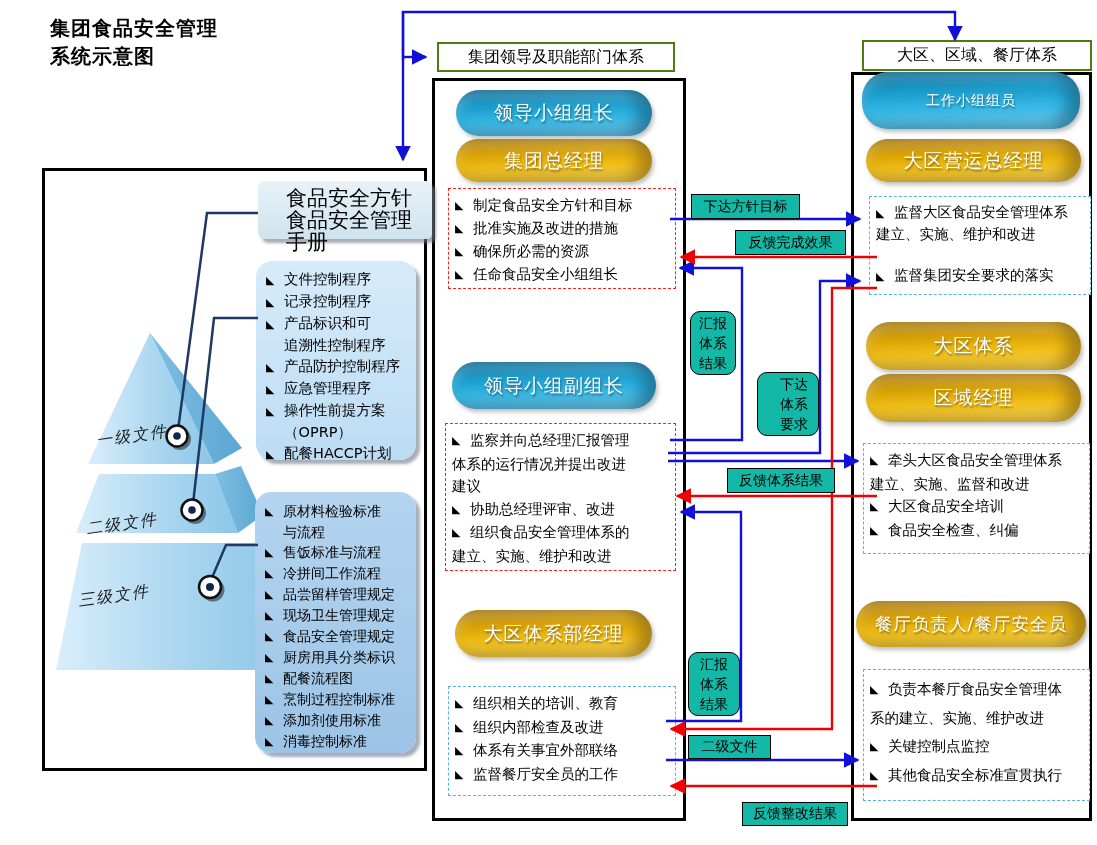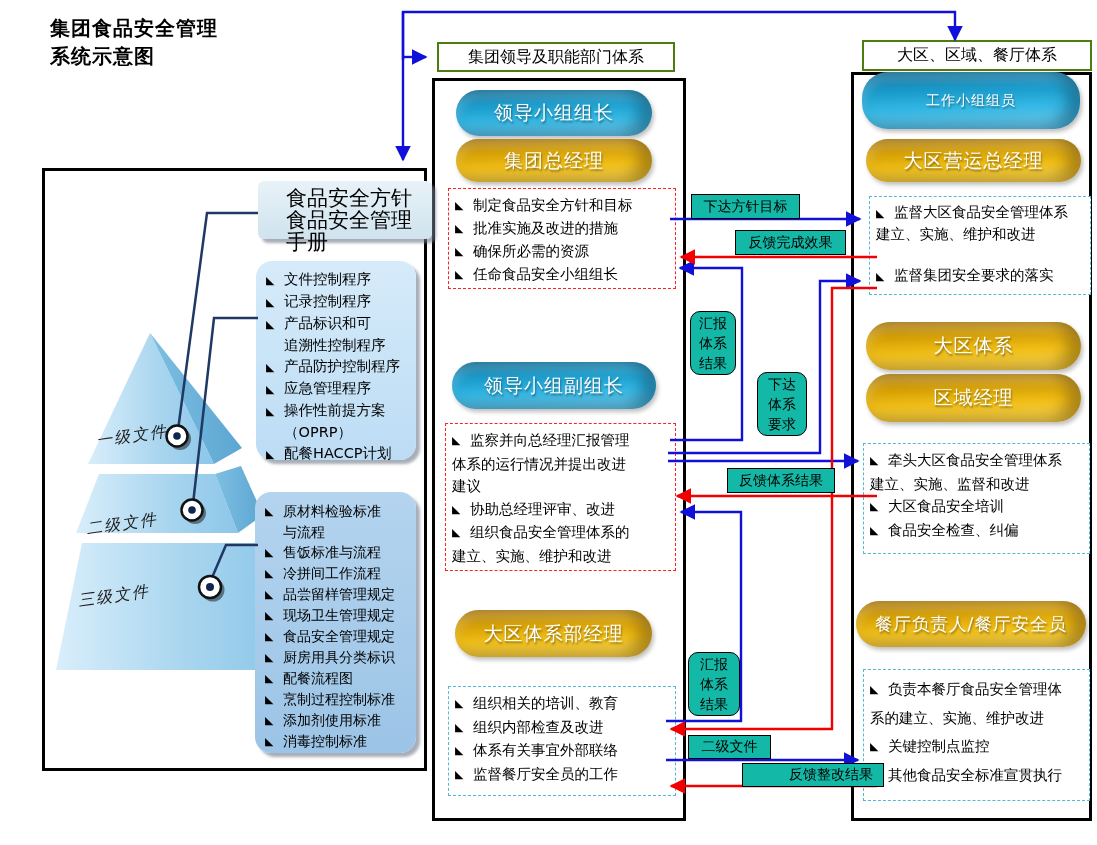--- a/index.html
+++ b/index.html
@@ -342,23 +342,23 @@
       <circle cx="210" cy="587" r="11" fill="#fff" stroke="#111" stroke-width="2.5"></circle>
       <circle cx="210" cy="587" r="4" fill="#10264f"></circle>
     </g>
   </svg>
 
   <div class="abs flowlab" style="left:691px;top:194px;width:107px;height:23px;">下达方针目标</div>
   <div class="abs flowlab" style="left:735px;top:230px;width:109px;height:23px;">反馈完成效果</div>
   <div class="abs flowlab vlab pre" style="left:690px;top:311px;width:44px;height:62px;">汇报
 体系
 结果</div>
-  <div class="abs flowlab vlab pre" style="left:757px;top:372px;width:48px;height:62px;">下达
+  <div class="abs flowlab vlab pre" style="left:757px;top:372px;width:48px;height:62px;padding-left:12px;">下达
 体系
 要求</div>
   <div class="abs flowlab" style="left:727px;top:468px;width:106px;height:23px;">反馈体系结果</div>
   <div class="abs flowlab vlab pre" style="left:688px;top:652px;width:50px;height:62px;">汇报
 体系
 结果</div>
   <div class="abs flowlab" style="left:688px;top:735px;width:81px;height:22px;">二级文件</div>
-  <div class="abs flowlab" style="left:742px;top:763px;width:104px;height:22px;padding-left:36px;">反馈整改结果</div>
+  <div class="abs flowlab" style="left:742px;top:802px;width:104px;height:22px;">反馈整改结果</div>
 
 </div>
 
 </body></html>

